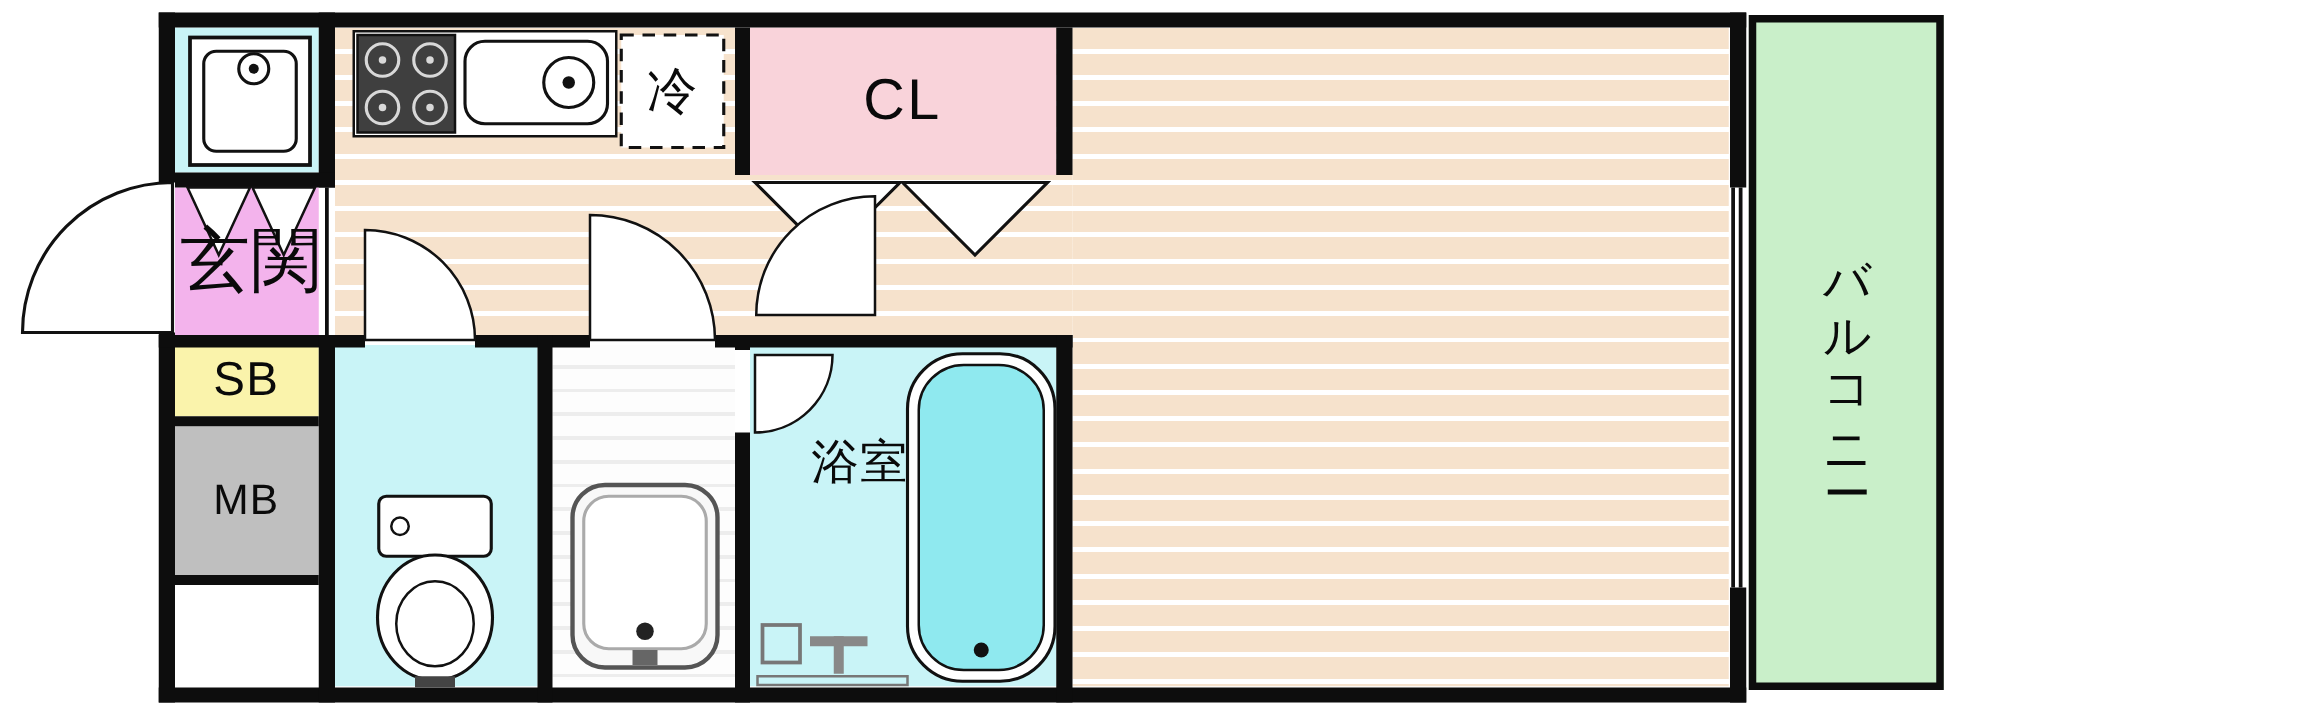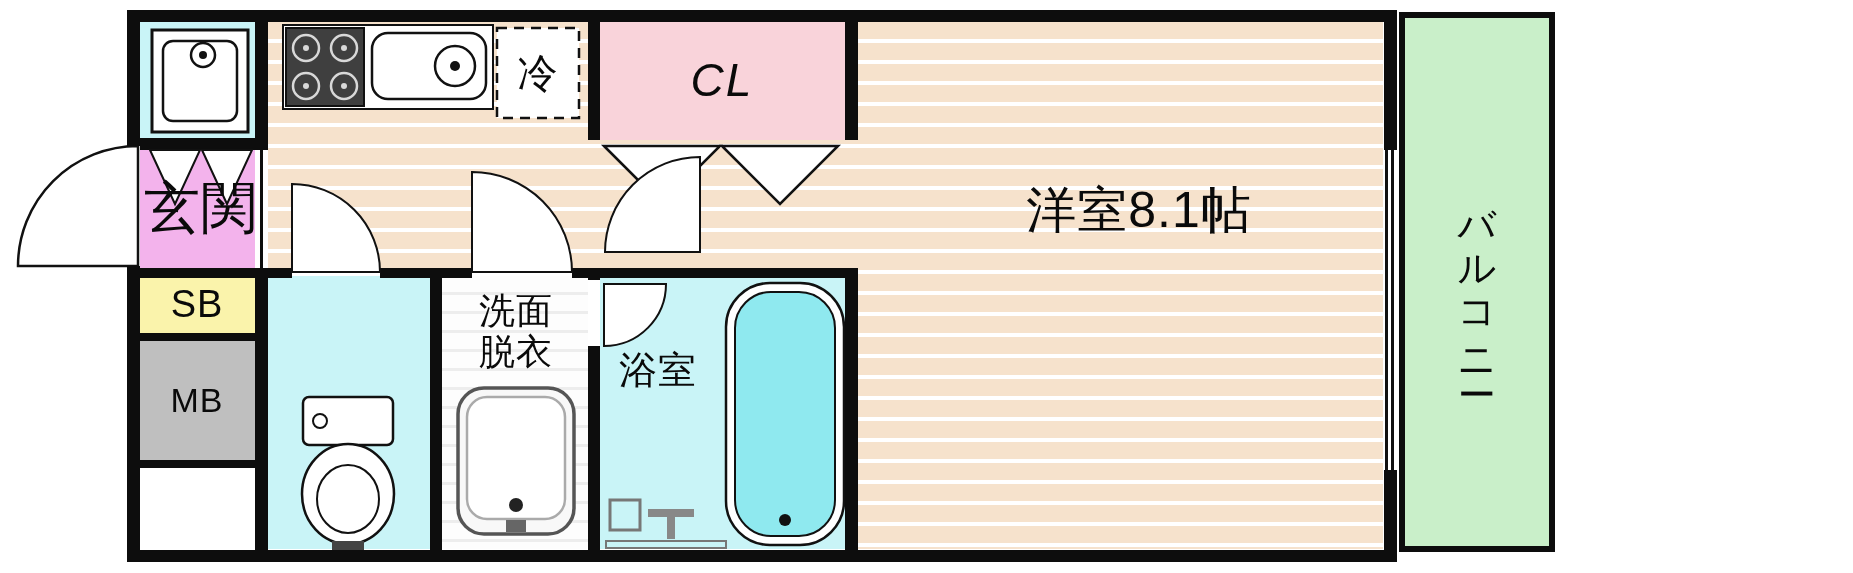--- a/index.html
+++ b/index.html
@@ -158,23 +158,20 @@
       <rect x="606" y="541" width="120" height="7" fill="none" stroke="#777777" stroke-width="2"></rect>
     </g>
     <g>
       <rect x="726" y="283" width="118" height="262" rx="44" fill="#ffffff" stroke="#111111" stroke-width="2.5"></rect>
       <rect x="735" y="292" width="100" height="244" rx="36" fill="#8fe9ef" stroke="#111111" stroke-width="2"></rect>
       <circle cx="785" cy="520" r="6" fill="#111111"></circle>
     </g>
   </svg>
 
   <div class="label" style="left:538px;  top:73px;  font-size:40px;">冷</div>
-  <div class="label" style="left:722px;  top:80px;  font-size:46px; letter-spacing:2px;font-style:italic;">CL</div>
+  <div class="label" style="left:722px;  top:80px;  font-size:46px; letter-spacing:2px;">CL</div>
   <div class="label" style="left:201px;  top:208px; font-size:56px;">玄関</div>
-  <div class="label" style="left:1139px; top:211px; font-size:50px;">洋室8.1帖</div>
   <div class="label" style="left:197px;  top:305px; font-size:38px;text-align:center;">SB</div>
   <div class="label" style="left:197px;  top:401px; font-size:34px;">MB</div>
-  <div class="label" style="left:516px;  top:331px; font-size:36px;">洗面
-脱衣</div>
-  <div class="label" style="left:658px;  top:371px; font-size:38px;">浴室</div>
+  <div class="label" style="left:688px;  top:371px; font-size:38px;">浴室</div>
   <div class="label vertical" style="left:1476px; top:281px; font-size:38px;">バルコニー</div>
 
 </div>
 
 </body></html>

